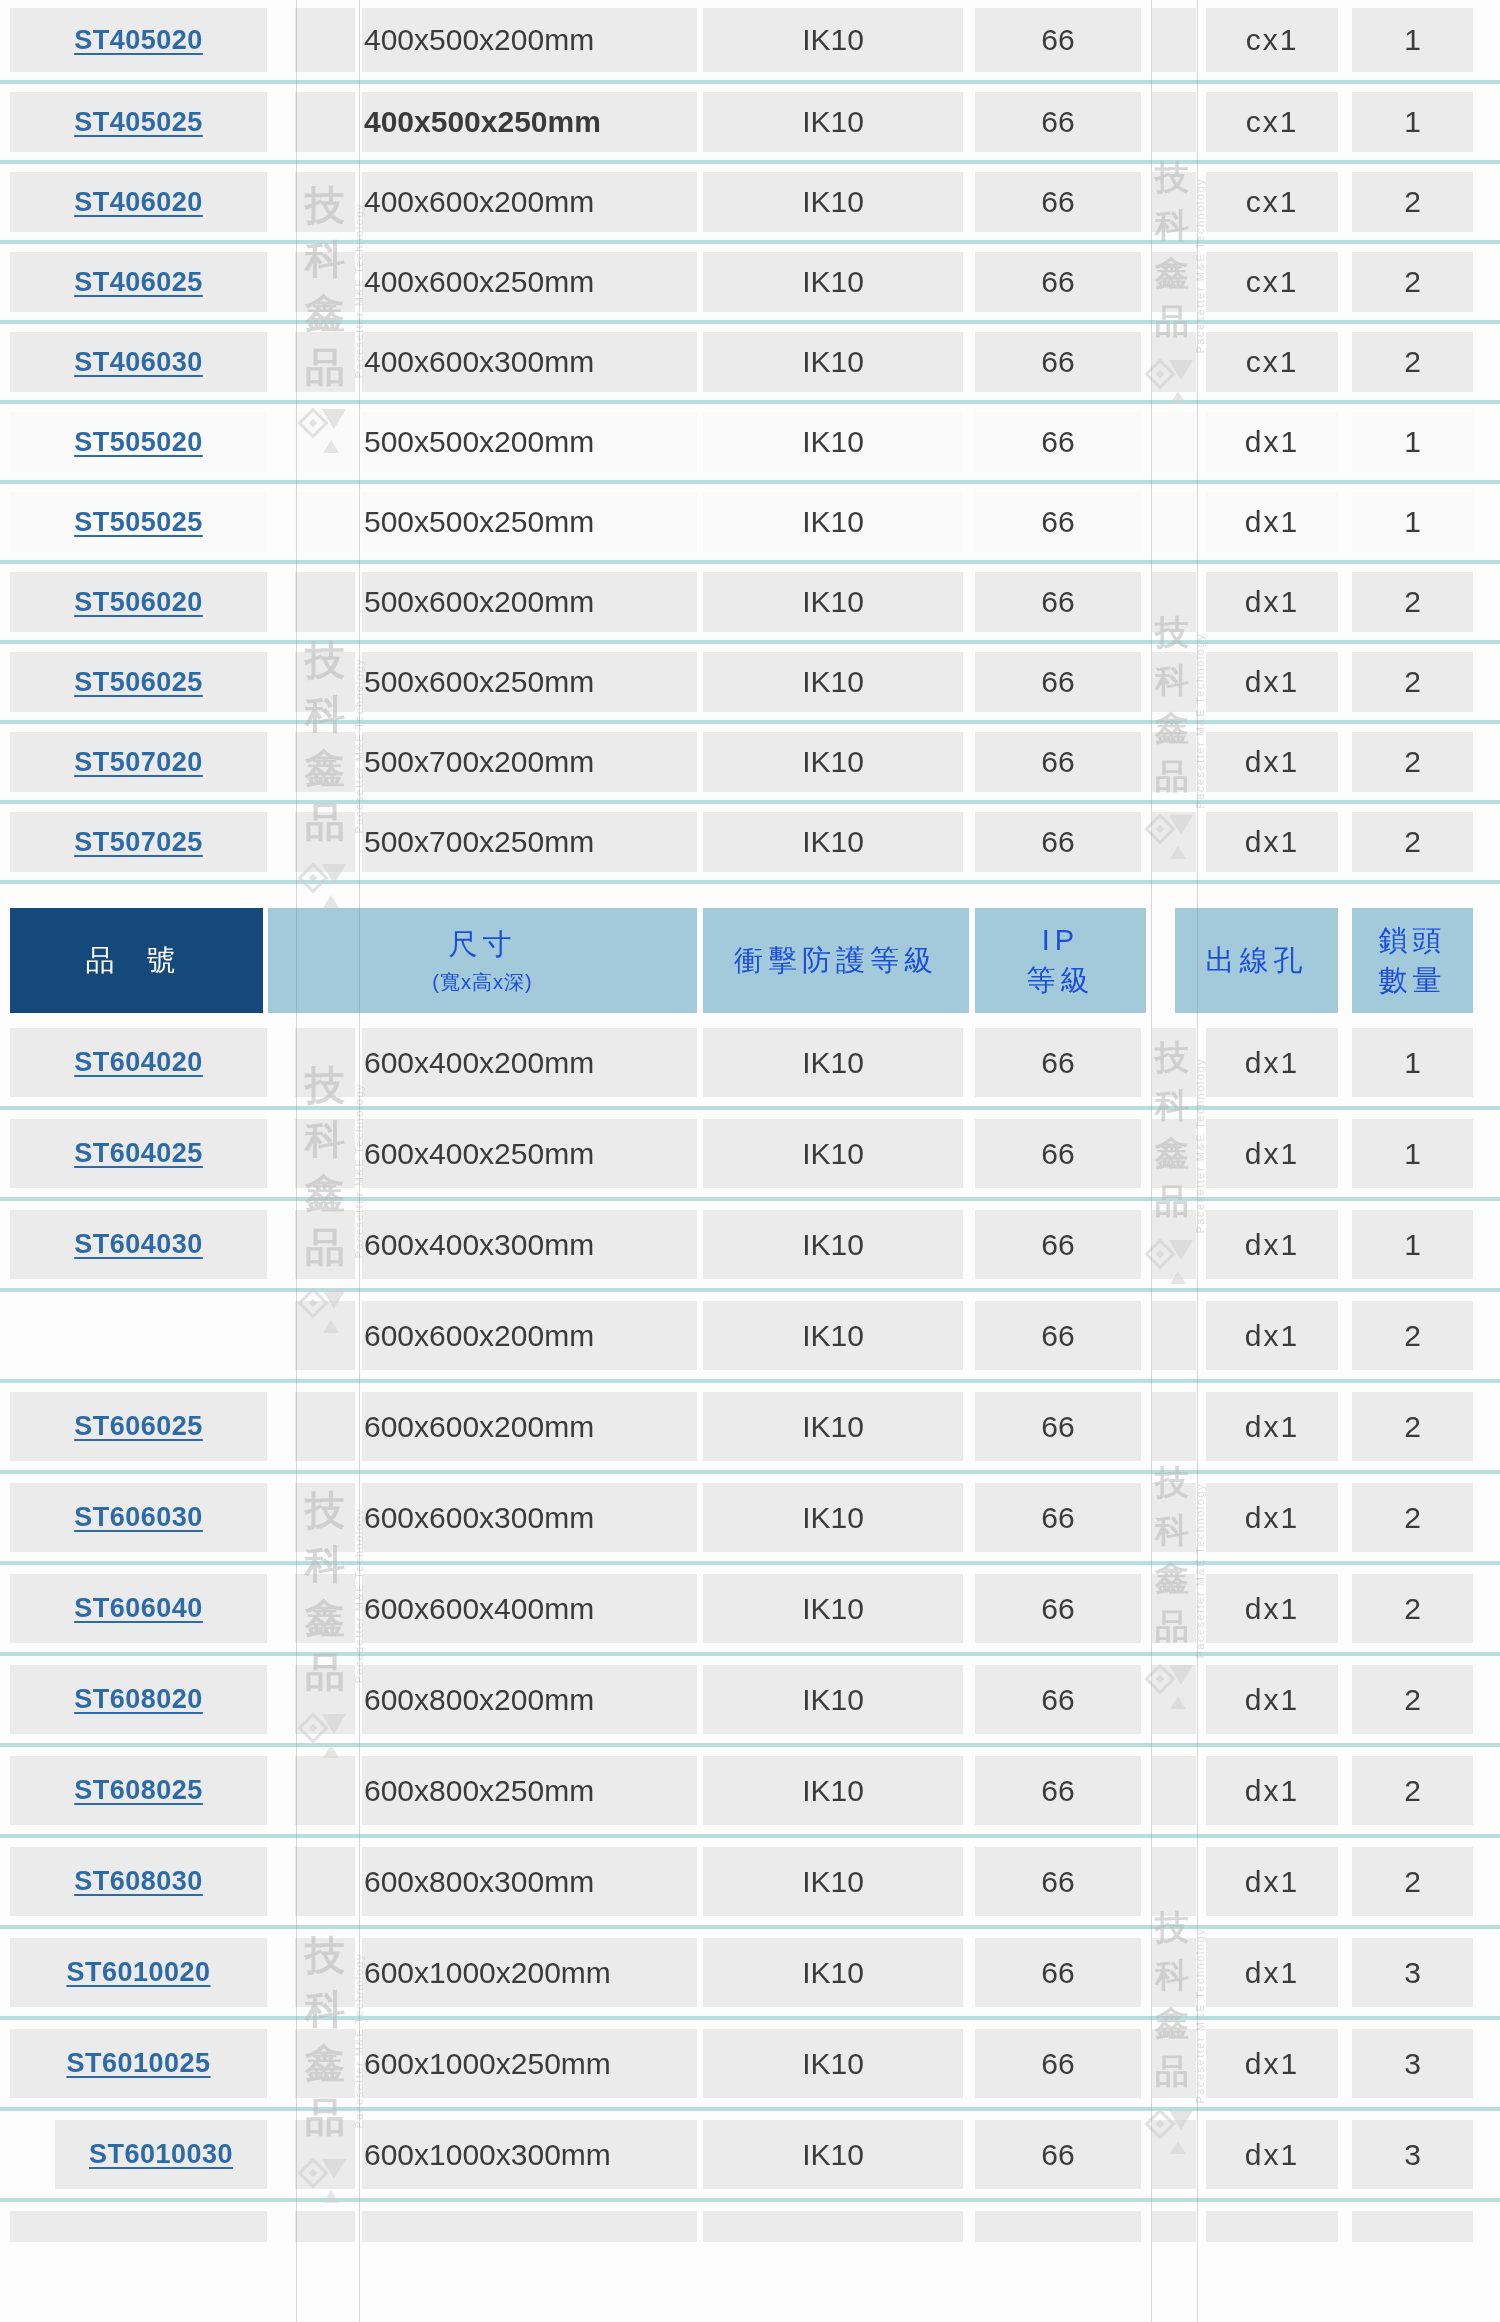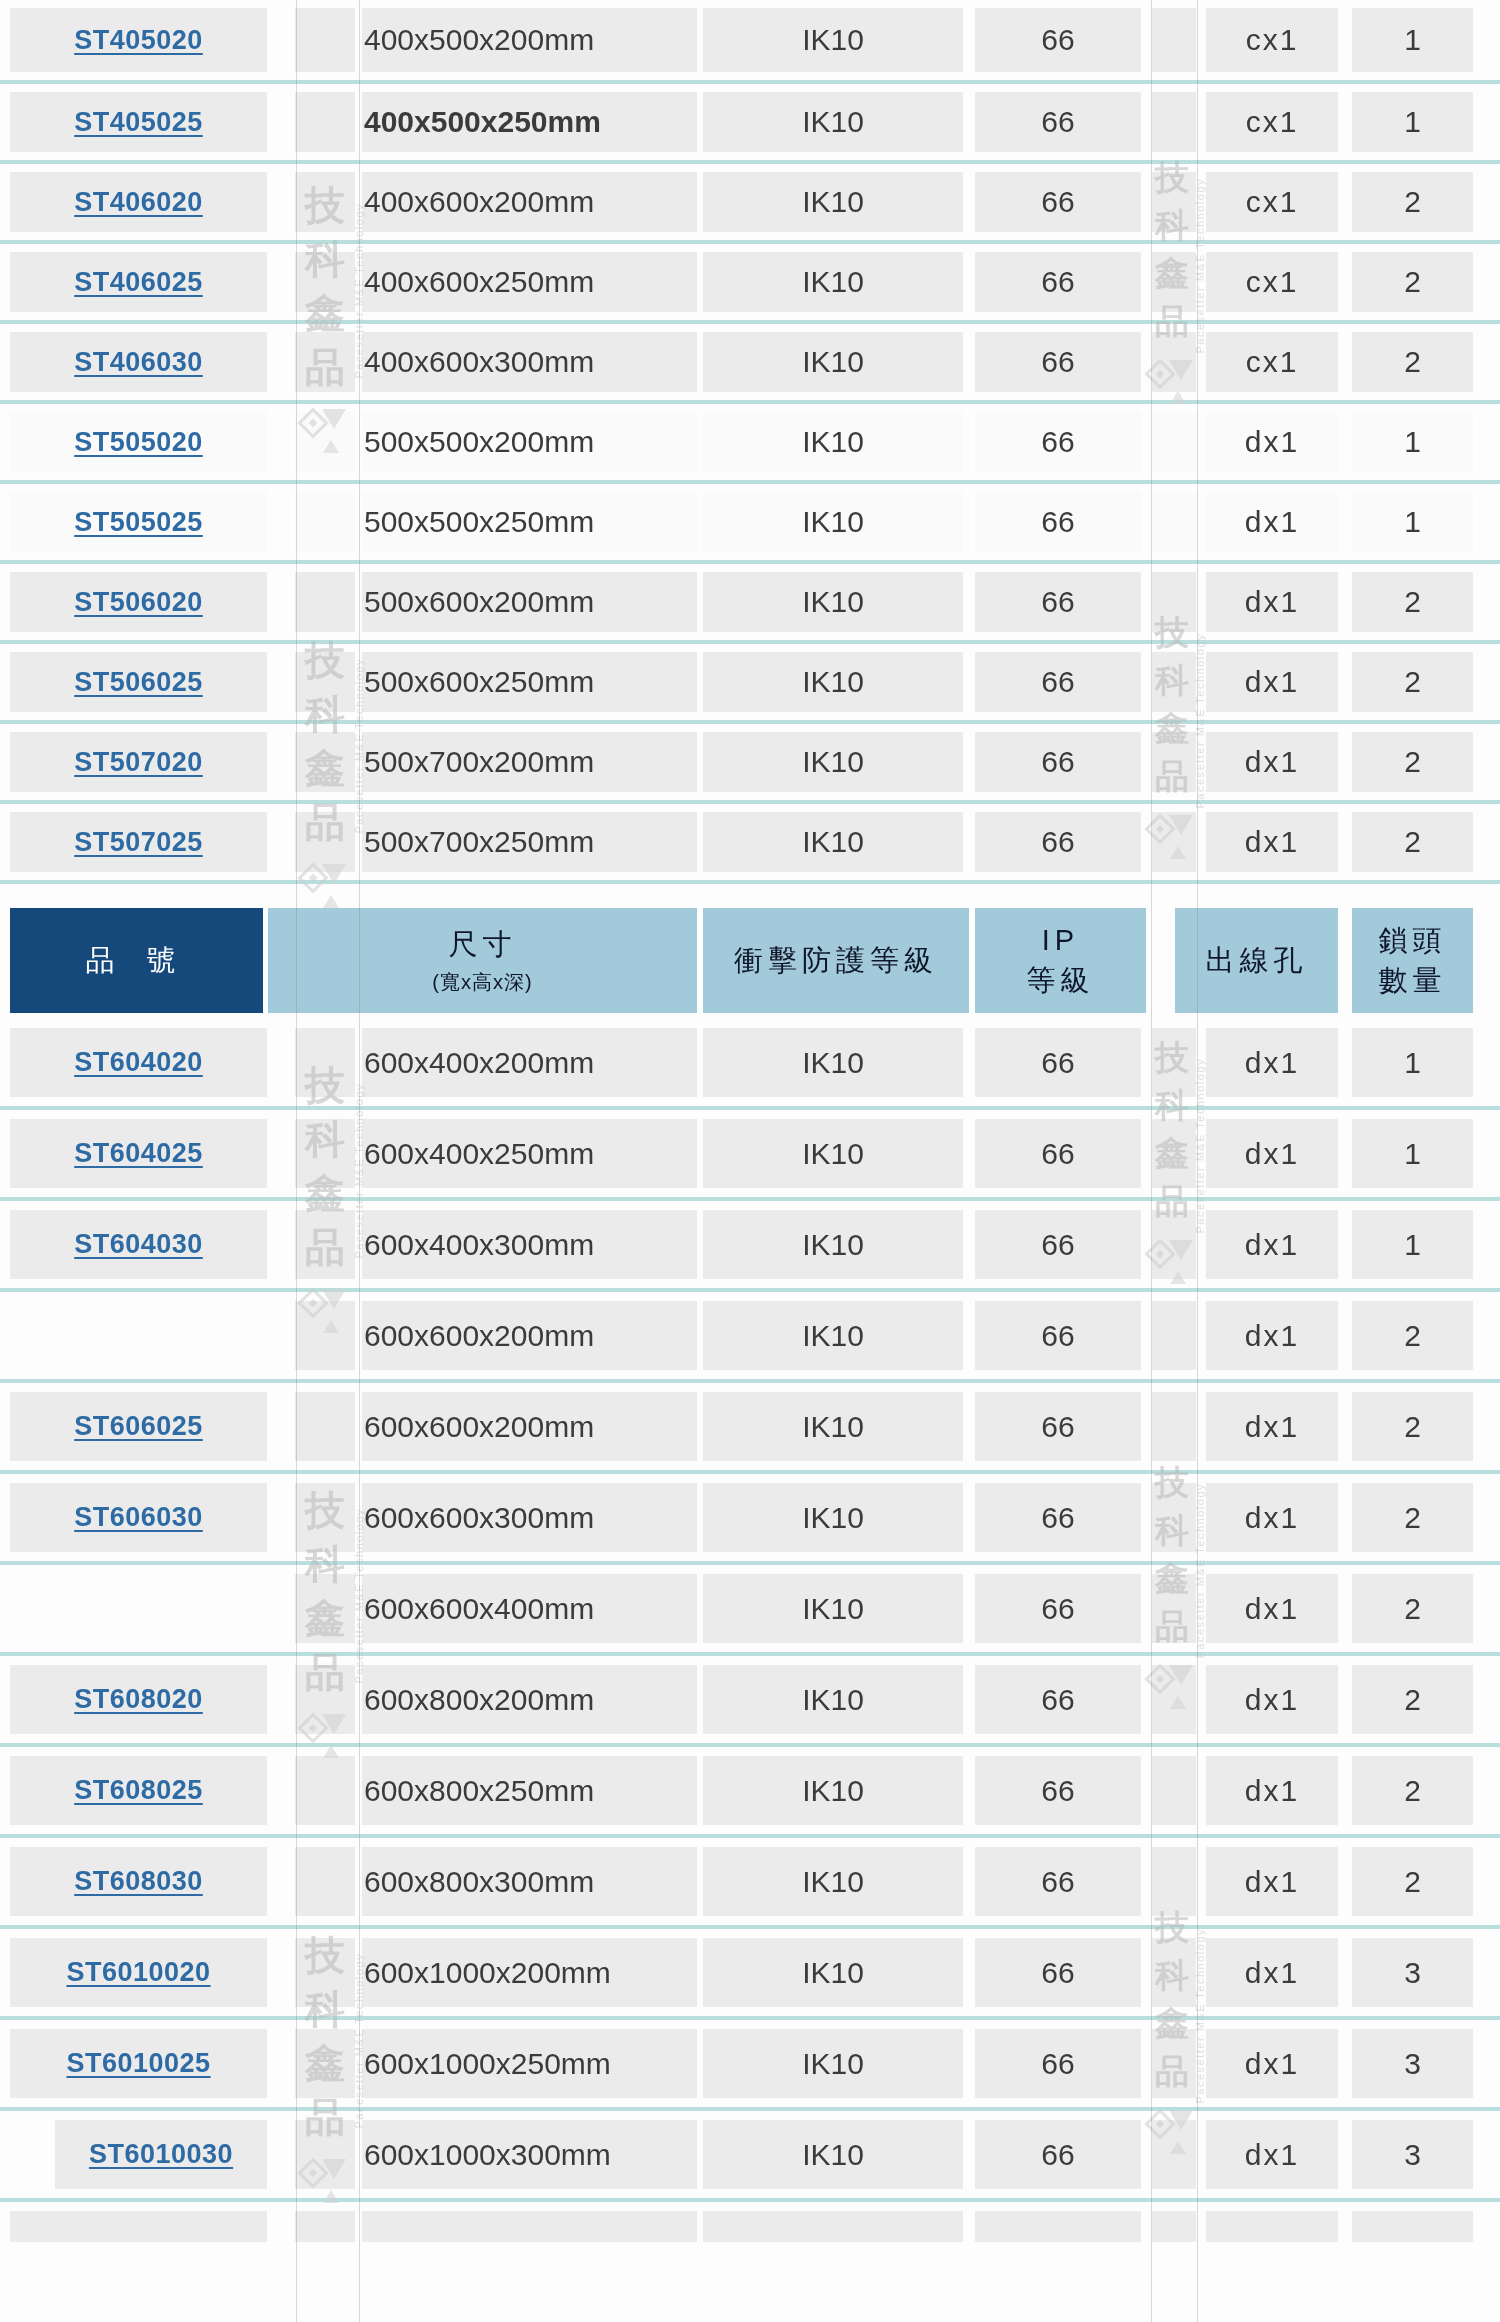--- a/index.html
+++ b/index.html
@@ -44,21 +44,21 @@
   .header-row{
     display:grid;
     grid-template-columns:10px 253px 5px 429px 6px 266px 6px 171px 29px 163px 14px 121px 27px;
     height:105px;
     margin:24px 0 6px 0;
     position:relative;z-index:1;
   }
   .hcell{
     background:#a3cada;
     display:flex;flex-direction:column;align-items:center;justify-content:center;
-    color:#0f172a;font-size:29px;letter-spacing:5px;line-height:1.35;
+    color:#1d4ed8;font-size:29px;letter-spacing:5px;line-height:1.35;
   }
   .hcell.dark{background:#15497c;color:#ffffff;letter-spacing:12px;}
   .hcell .sub{font-size:20px;letter-spacing:1px;margin-top:4px;}
 
   
   .wm-strip{position:absolute;top:0;bottom:0;z-index:2;pointer-events:none;opacity:.55;}
   .wm-seq{position:absolute;display:flex;flex-direction:column;align-items:center;gap:14px;width:100%;}
   .wm-char{color:#b9b9b9;font-weight:bold;line-height:1;}
   .wm-strip.s1 .wm-char{font-size:40px;}
   .wm-strip.s2 .wm-char{font-size:34px;}
@@ -314,20 +314,23 @@
         </div>
         <div class="cell" style="grid-column: 4;"></div>
         <div class="cell left" style="grid-column: 6;">600x600x300mm</div>
         <div class="cell" style="grid-column: 8;">IK10</div>
         <div class="cell" style="grid-column: 10;">66</div>
         <div class="cell" style="grid-column: 12;"></div>
         <div class="cell sp2" style="grid-column: 14;">dx1</div>
         <div class="cell" style="grid-column: 16;">2</div>
       </div>
       <div class="row bottom">
+        <div class="cell" style="grid-column: 2;">
+          <a class="code-link">ST606040</a>
+        </div>
         <div class="cell" style="grid-column: 4;"></div>
         <div class="cell left" style="grid-column: 6;">600x600x400mm</div>
         <div class="cell" style="grid-column: 8;">IK10</div>
         <div class="cell" style="grid-column: 10;">66</div>
         <div class="cell" style="grid-column: 12;"></div>
         <div class="cell sp2" style="grid-column: 14;">dx1</div>
         <div class="cell" style="grid-column: 16;">2</div>
       </div>
       <div class="row bottom">
         <div class="cell" style="grid-column: 2;">

